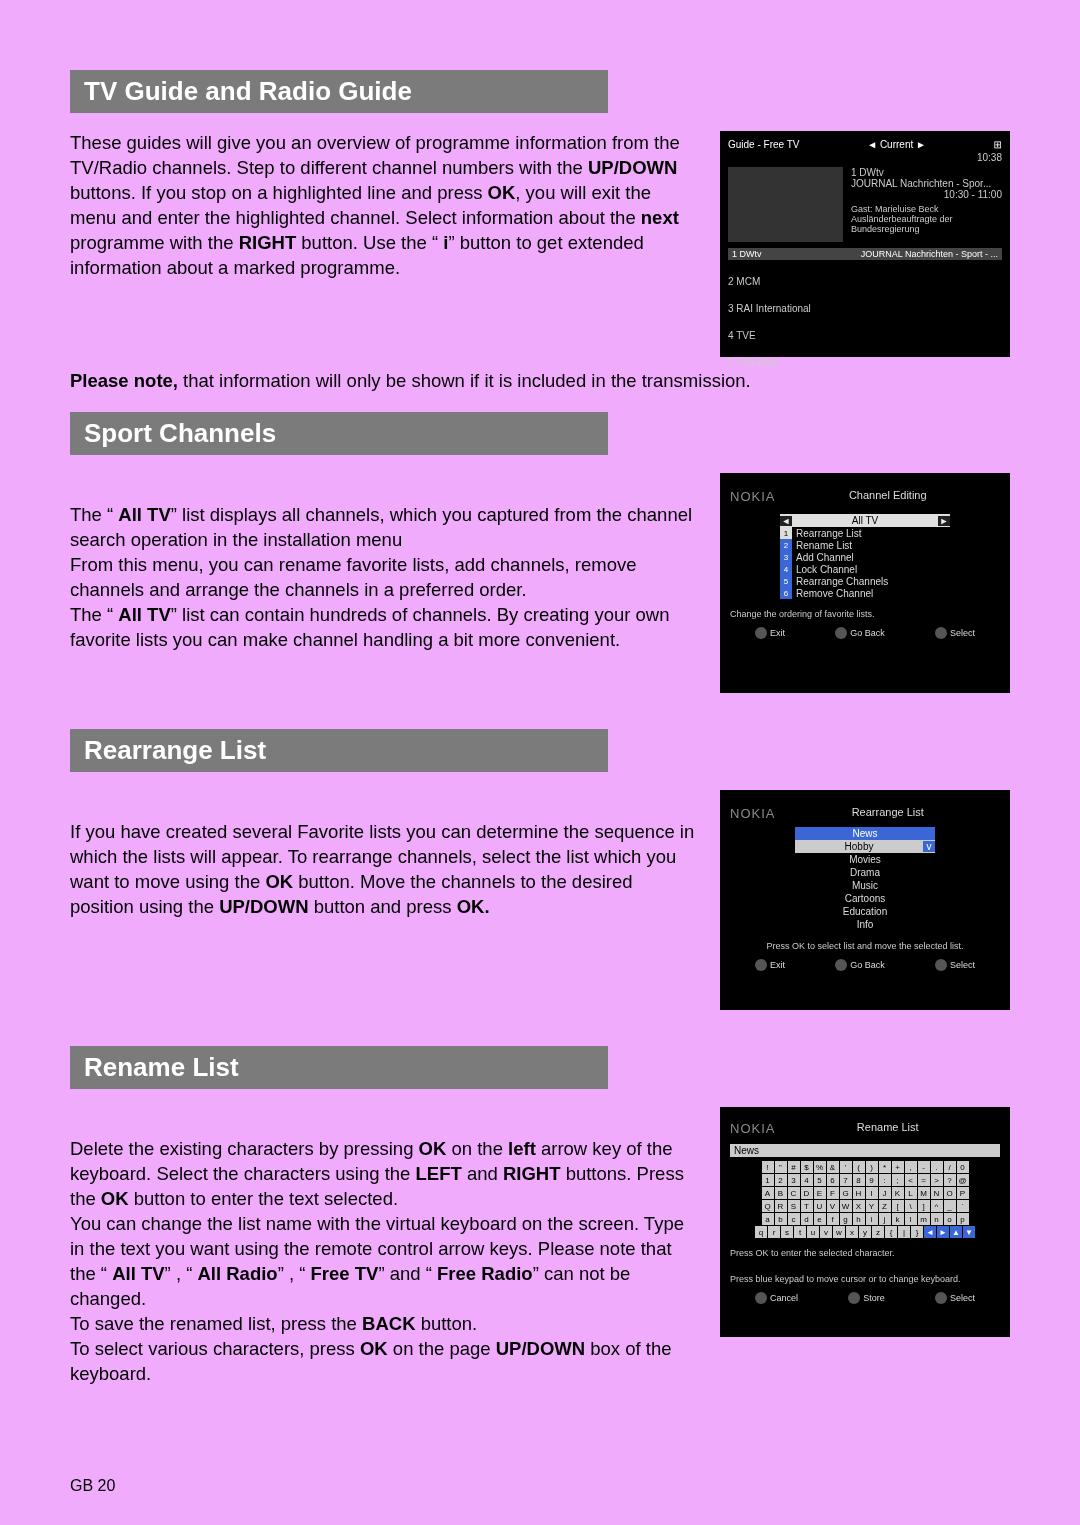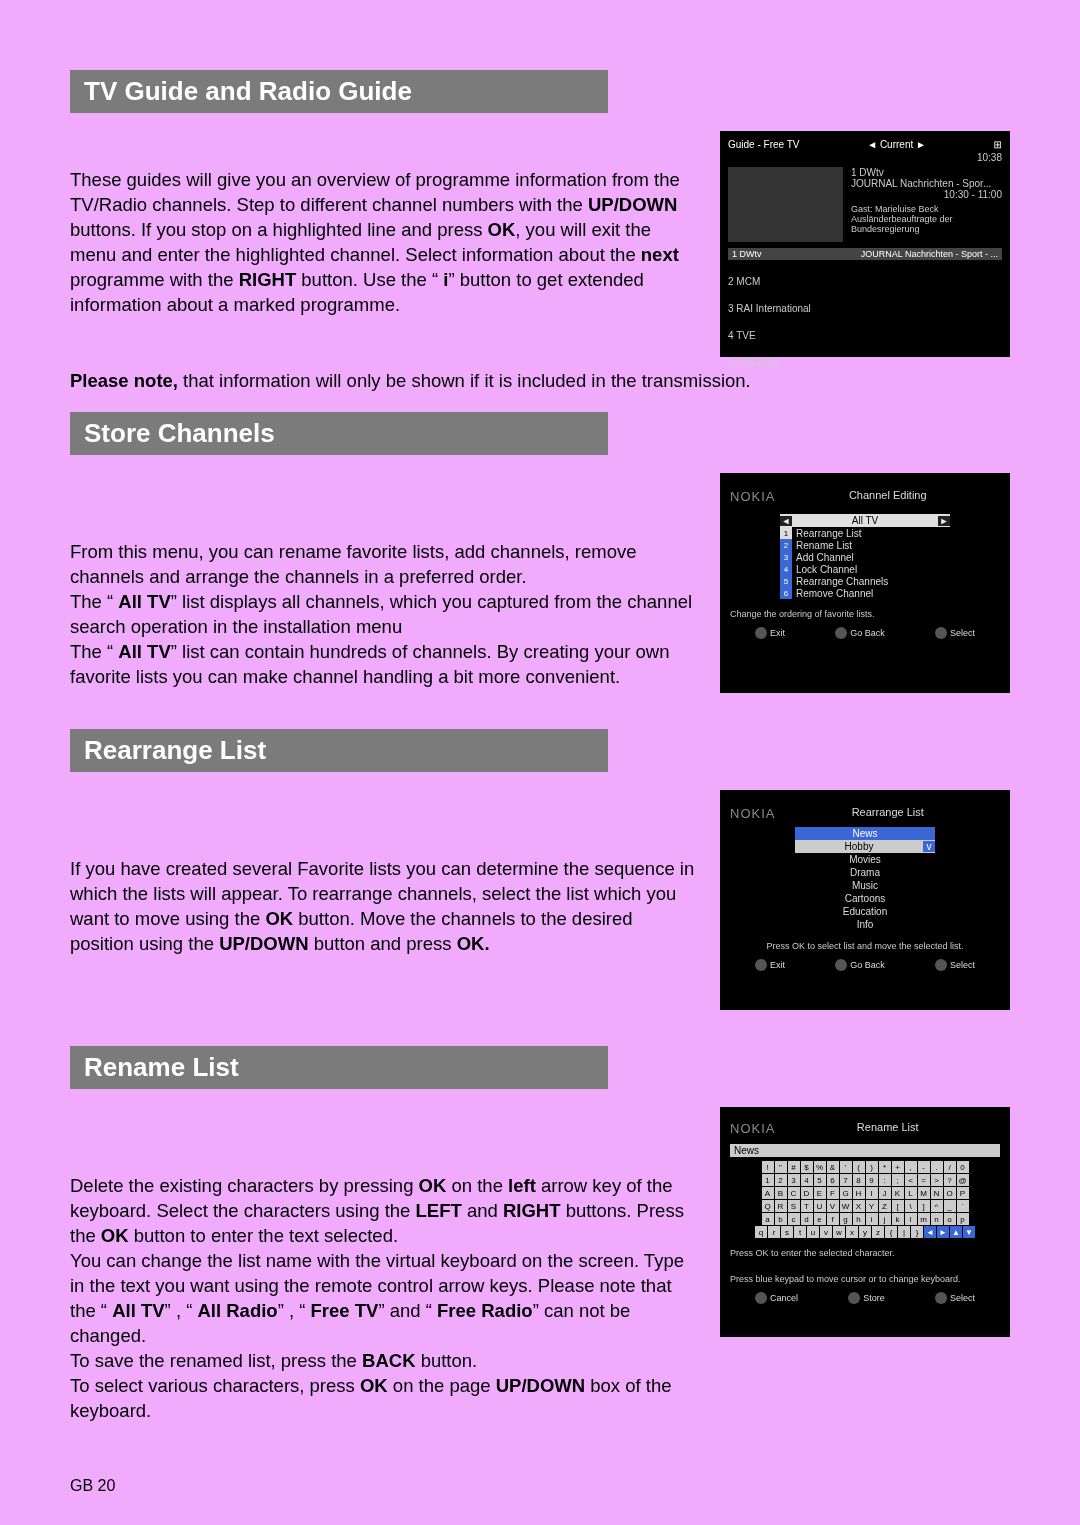--- a/index.html
+++ b/index.html
@@ -31,21 +31,20 @@
     display: flex;
     align-items: flex-start;
     margin-bottom: 36px;
   }
   .text-col {
     flex: 1;
     font-size: 18.5px;
     line-height: 1.35;
     color: #000;
     padding-right: 20px;
-    margin-top: 37px;
   }
   .text-col p { margin: 0 0 8px 0; }
   .text-col .tight { margin: 0; }
   .text-col b { font-weight: bold; }
   .screenshot {
     background: #000;
     color: #ccc;
     font-size: 10px;
     position: relative;
     box-sizing: border-box;
@@ -116,27 +115,27 @@
       <div class="shot-list-item">2 MCM</div>
       <div class="shot-list-item">3 RAI International</div>
       <div class="shot-list-item">4 TVE</div>
       <div class="shot-list-item">5 TV5-Asia</div>
     </div>
   </div>
   <p class="text-col tight" style="width:100%; padding:0; margin-top:-24px; font-size:18.5px;">
     <b>Please note,</b><span> that information will only be shown if it is included in the transmission.</span>
   </p>
 
-  <div class="section-header">Store Channels</div>
+  <div class="section-header">Sport Channels</div>
   <div class="row">
     <div class="text-col" style="padding-top:30px;">
+      <p class="tight">
+        <span>The “ </span><b>All TV</b><span>”  list displays all channels, which you captured from the channel search operation in the installation menu</span>
+      </p>
       <p class="tight">From this menu, you can rename favorite lists, add channels, remove channels and arrange the channels in a preferred order.</p>
-      <p class="tight">
-        <span>The “ </span><b>All TV</b><span>”  list displays all channels, which you captured from the channel search operation in the installation menu</span>
-      </p>
       <p class="tight">
         <span>The “ </span><b>All TV</b><span>”  list can contain hundreds of channels. By creating your own favorite lists you can make channel handling a bit more convenient.</span>
       </p>
     </div>
     <div class="screenshot shot2">
       <div style="display:flex; justify-content:space-between; margin-bottom:10px; margin-top:6px;">
         <span class="nokia">NOKIA</span>
         <span class="shot-title">Channel Editing</span>
         <span></span>
       </div>

